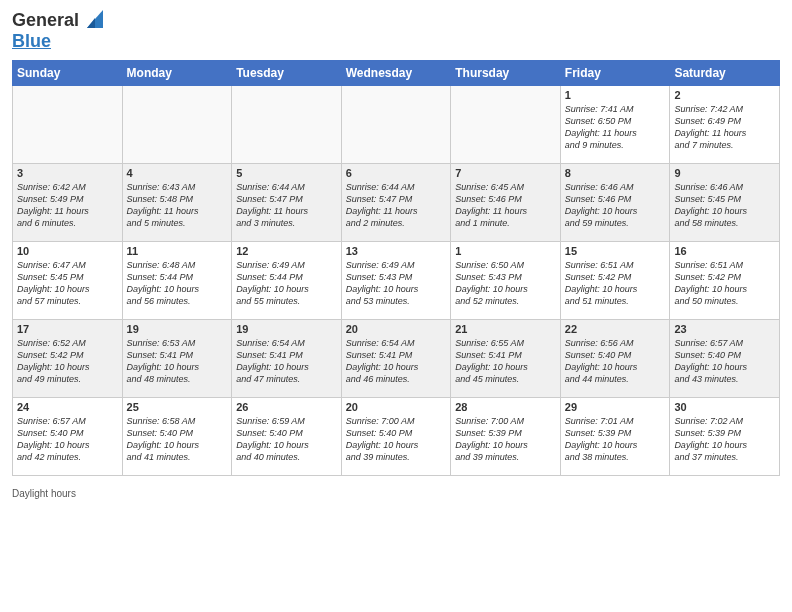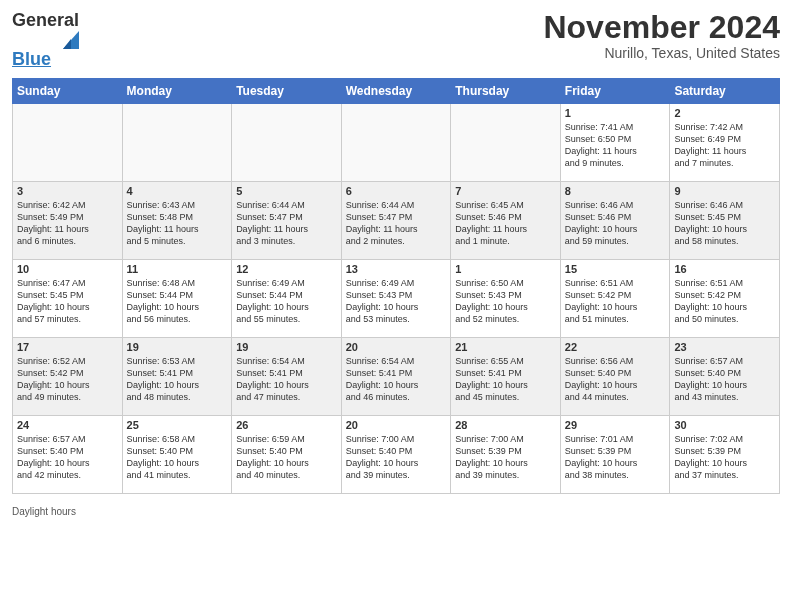--- a/index.html
+++ b/index.html
@@ -20,22 +20,21 @@
       align-items: flex-start;
       margin-bottom: 8px;
     }
     .logo {
       display: flex;
       flex-direction: column;
       align-items: flex-start;
     }
     .logo-text {
       display: flex;
-      align-items: flex-end;
-      flex-direction: column;
+      align-items: flex-start;
     }
     .logo-general {
       font-size: 18px;
       font-weight: bold;
       color: #333;
     }
     .logo-blue {
       font-size: 18px;
       font-weight: bold;
       color: #2e7abf;
@@ -91,20 +90,21 @@
     .day-num {
       font-size: 11px;
       font-weight: bold;
       display: block;
       margin-bottom: 2px;
     }
     .day-info {
       font-size: 9px;
       line-height: 1.35;
       color: #333;
+      font-style: italic;
     }
     .footer-note {
       font-size: 10px;
       color: #555;
       margin-top: 12px;
       text-align: left;
     }
   </style>
 </head>
 <body>
@@ -114,24 +114,20 @@
     <div class="logo">
       <div class="logo-text">
         <span class="logo-general">General</span>
         <svg class="logo-icon" viewBox="0 0 22 18">
           <polygon points="6,18 22,0 22,18" fill="#2e7abf"></polygon>
           <polygon points="6,18 14,8 14,18" fill="#1a5a9a"></polygon>
         </svg>
       </div>
       <span class="logo-blue">Blue</span>
     </div>
-    <div class="title-block">
-      <div class="month-title">November 2024</div>
-      <div class="location">Nurillo, Texas, United States</div>
-    </div>
   </div>
 
   <table class="calendar">
     <thead>
       <tr>
       <th>Sunday</th>
           <th>Monday</th>
           <th>Tuesday</th>
           <th>Wednesday</th>
           <th>Thursday</th>

